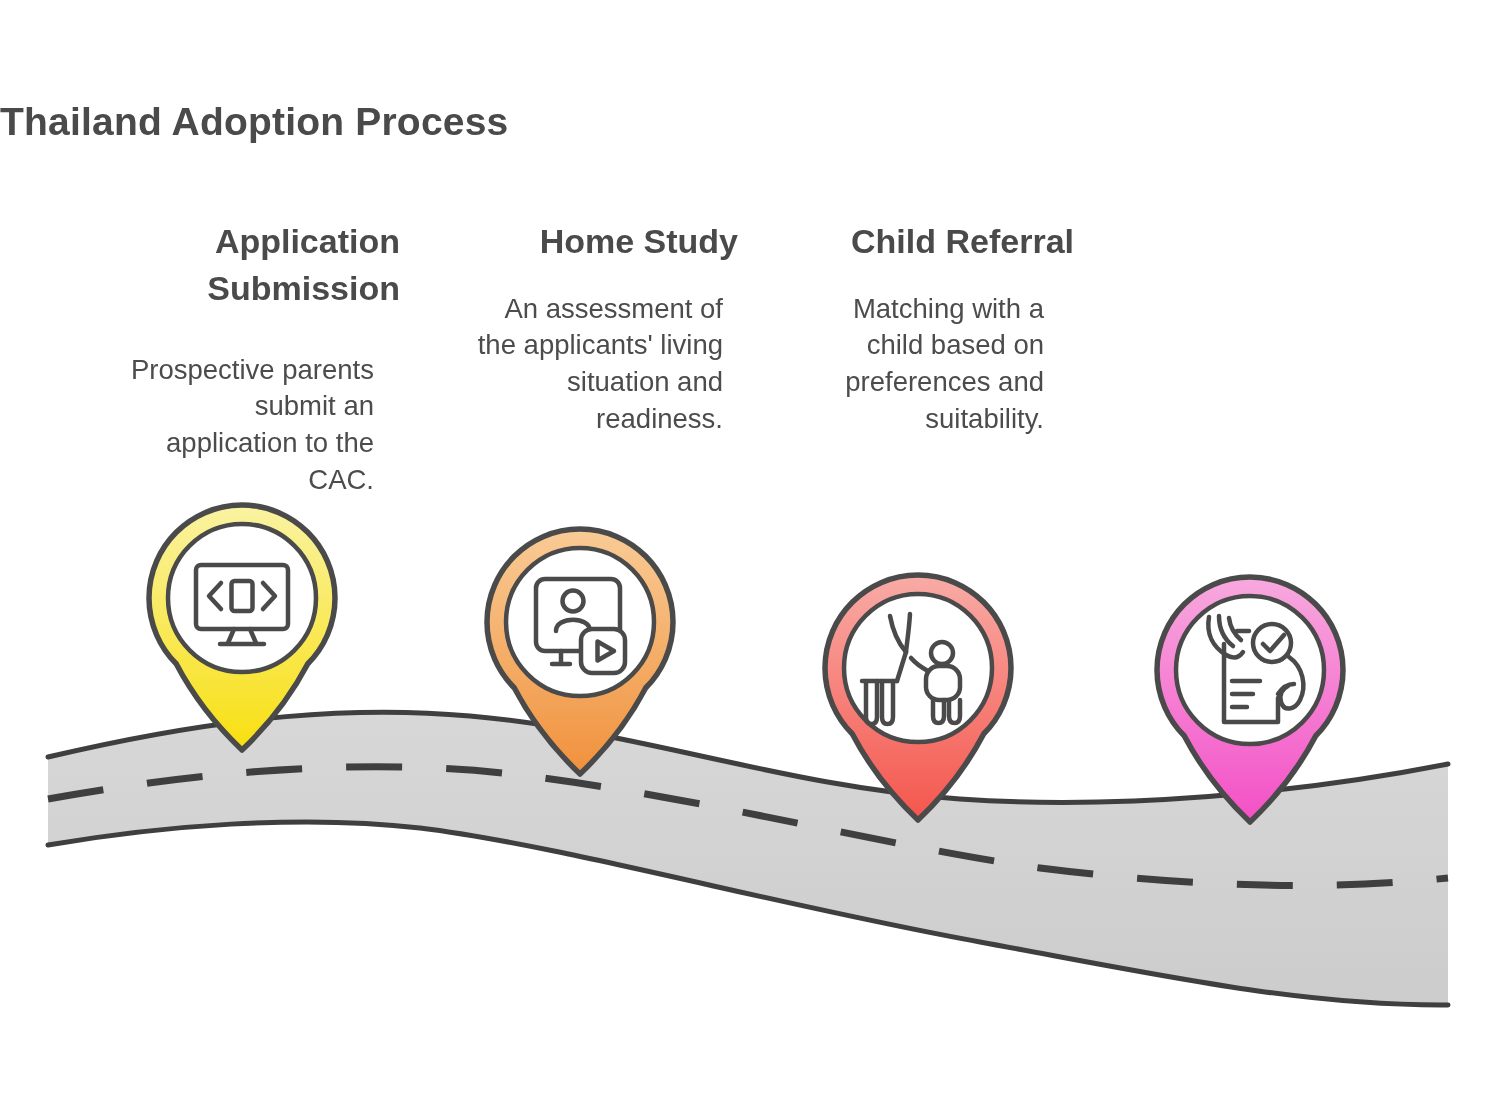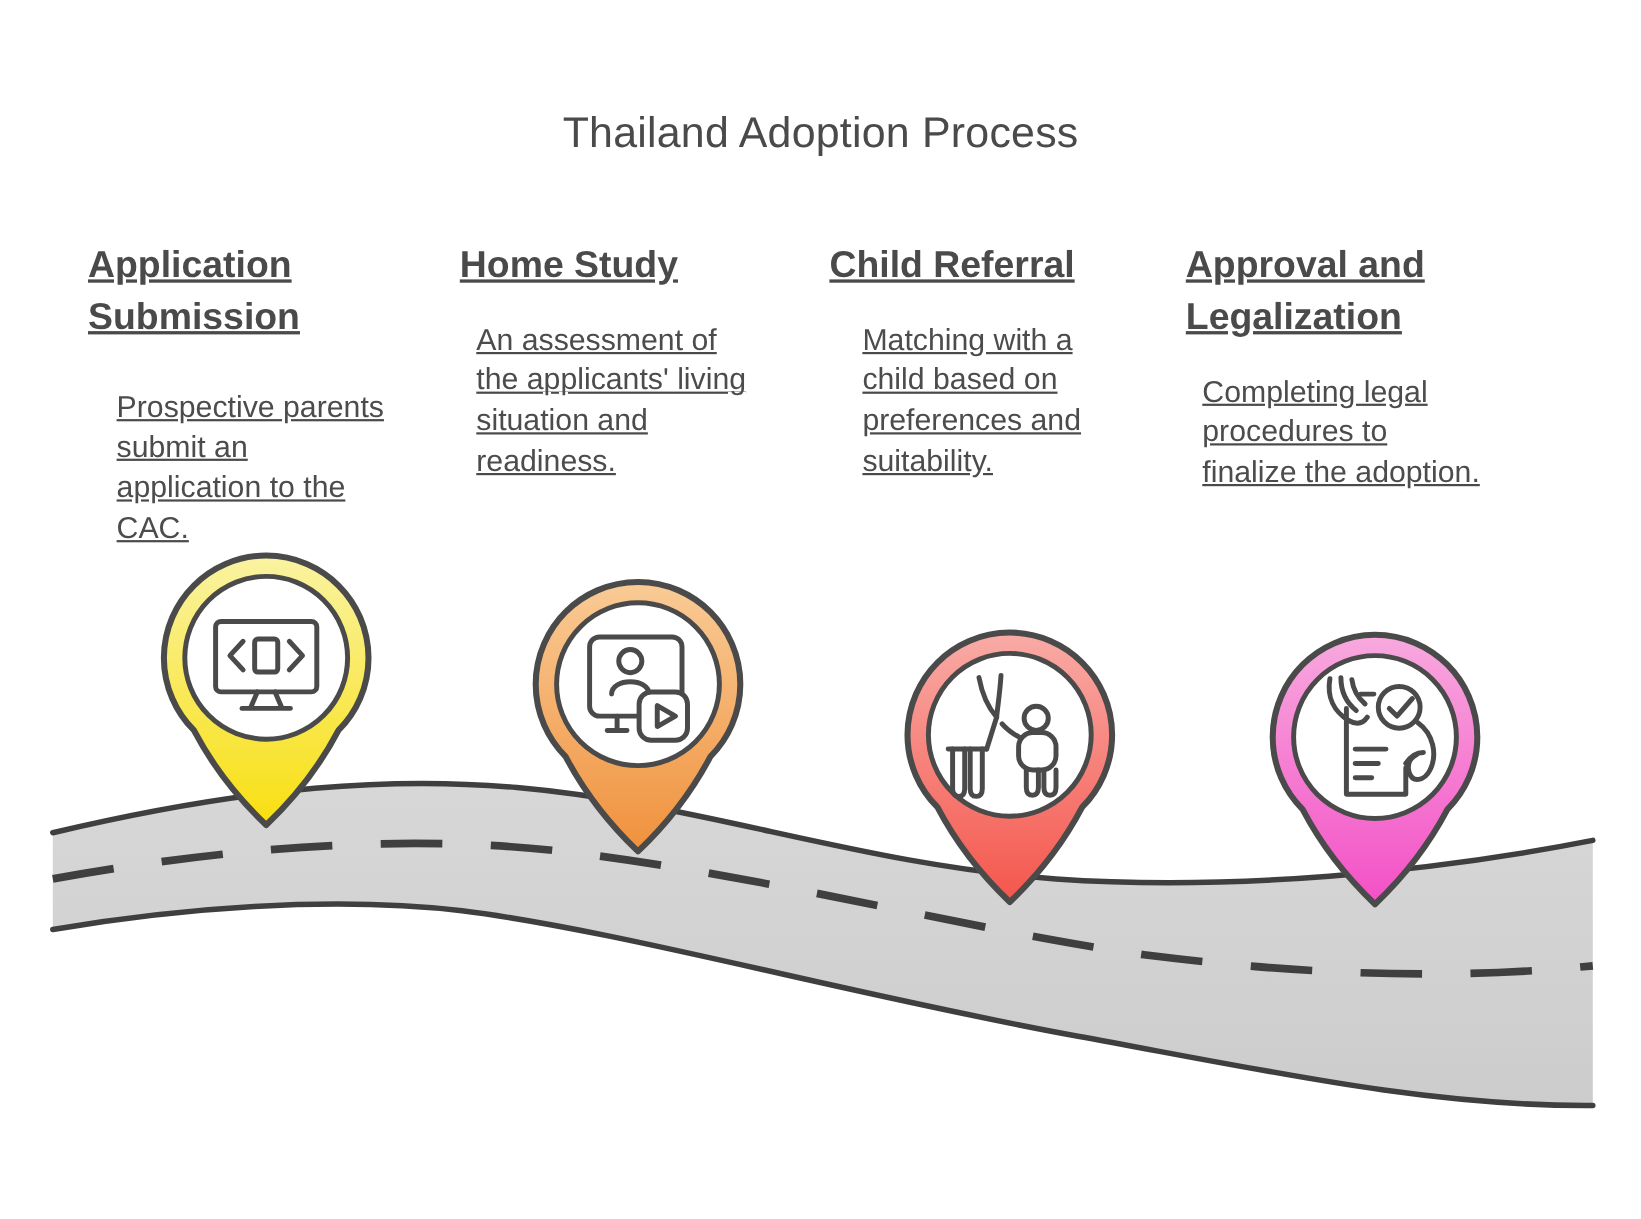--- a/index.html
+++ b/index.html
@@ -4,25 +4,25 @@
 <style>
   html,body{margin:0;padding:0;background:#ffffff;}
   body{
     width:1492px;height:1108px;position:relative;overflow:hidden;
     font-family:"Liberation Sans", sans-serif;
     color:var(--text,#4a4a4a);
   }
   .canvas{position:absolute;inset:0;}
   .title{
     position:absolute;top:100px;left:0;width:100%;
-    text-align:center;font-size:39px;font-weight:400;
+    text-align:left;font-size:39px;font-weight:700;
     color:var(--text,#4a4a4a);letter-spacing:0.2px;
   }
   .step{
-    position:absolute;top:218px;text-align:left;text-decoration:underline;
+    position:absolute;top:218px;text-align:right;
   }
   .step h2{
     margin:0 0 26px 0;font-size:34px;font-weight:700;line-height:1.38;
     color:var(--text,#4a4a4a);white-space:pre-line;
   }
   .step p{
     margin:0 auto;font-size:27.5px;font-weight:400;line-height:1.33;
     color:var(--text-body,#4c4c4c);white-space:pre-line;
   }
   .step-0{left:80px;width:320px;}
@@ -58,27 +58,20 @@
 the applicants' living
 situation and
 readiness.</p>
   </div>
   <div class="step step-2">
     <h2>Child Referral</h2>
     <p style="width:260px;">Matching with a
 child based on
 preferences and
 suitability.</p>
-  </div>
-  <div class="step step-3">
-    <h2>Approval and
-Legalization</h2>
-    <p style="width:310px;">Completing legal
-procedures to
-finalize the adoption.</p>
   </div>
 
   <svg class="graphic" width="1492" height="1108" viewBox="0 0 1492 1108">
     <defs>
       <linearGradient id="road-grad" x1="0" y1="700" x2="0" y2="1010" gradientUnits="userSpaceOnUse">
         <stop offset="0" stop-color="#d8d8d8"></stop>
         <stop offset="1" stop-color="#cccccc"></stop>
       </linearGradient>
       <linearGradient id="pin-grad-0" x1="0" y1="-93" x2="0" y2="152" gradientUnits="userSpaceOnUse">
         <stop offset="0" stop-color="#faf3a2"></stop>

